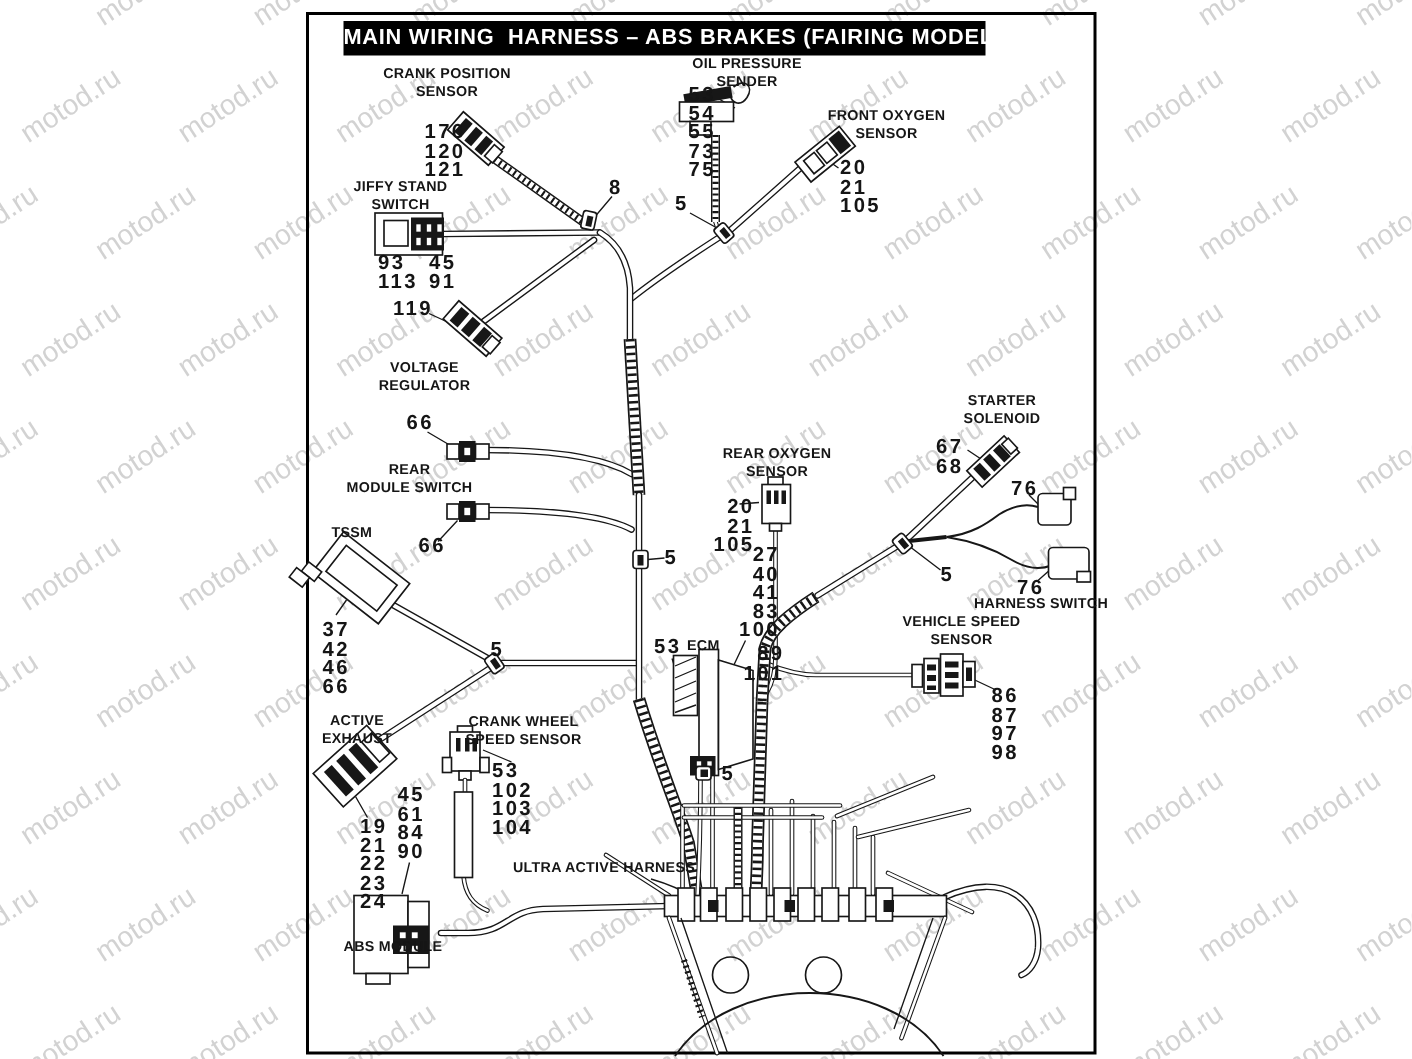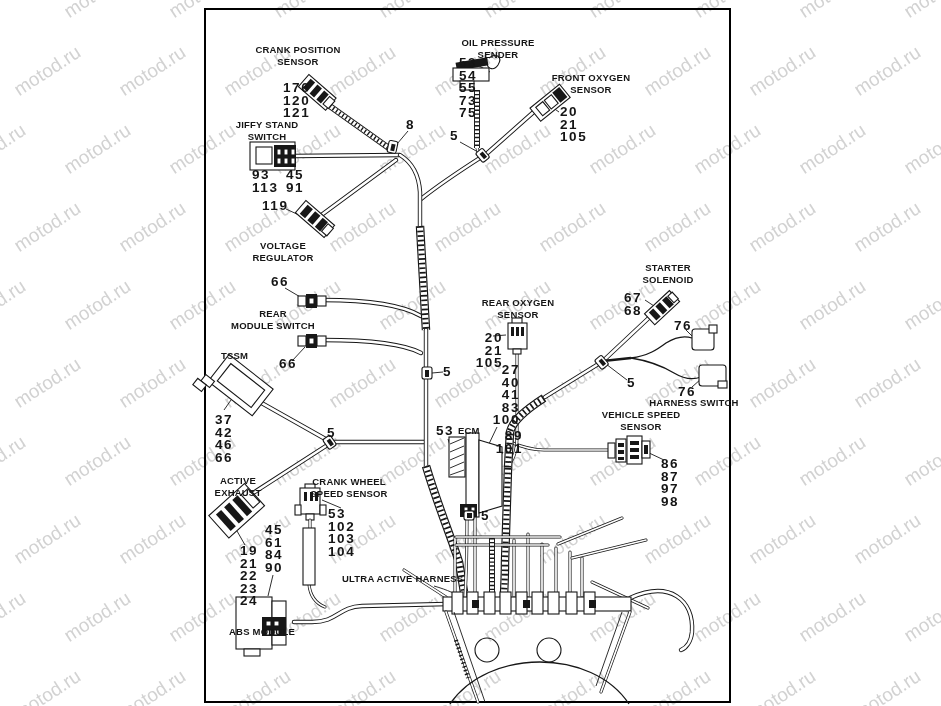--- a/index.html
+++ b/index.html
@@ -498,20 +498,21 @@
       <rect class="wht" x="597" y="356" width="9" height="12" rx="2"></rect>
         <rect class="blk" x="600" y="359" width="4" height="7"></rect>
     </g>
     <g>
       <rect class="wht" x="464" y="511" width="10" height="9" rx="2"></rect>
         <rect class="blk" x="467" y="513" width="5" height="5"></rect>
     </g>
   </svg>
 
   <div id="labels">
+    <div class="ttl">MAIN WIRING  HARNESS – ABS BRAKES (FAIRING MODELS)</div>
 
     <div class="lbl" style="left:244px;top:44px;width:108px">CRANK POSITION
 SENSOR</div>
     <div class="num" style="left:283px;top:82px">176
 120
 121</div>
     <div class="lbl" style="left:228px;top:119px;width:78px">JIFFY STAND
 SWITCH</div>
     <div class="num" style="left:252px;top:169px">93
 113</div>

